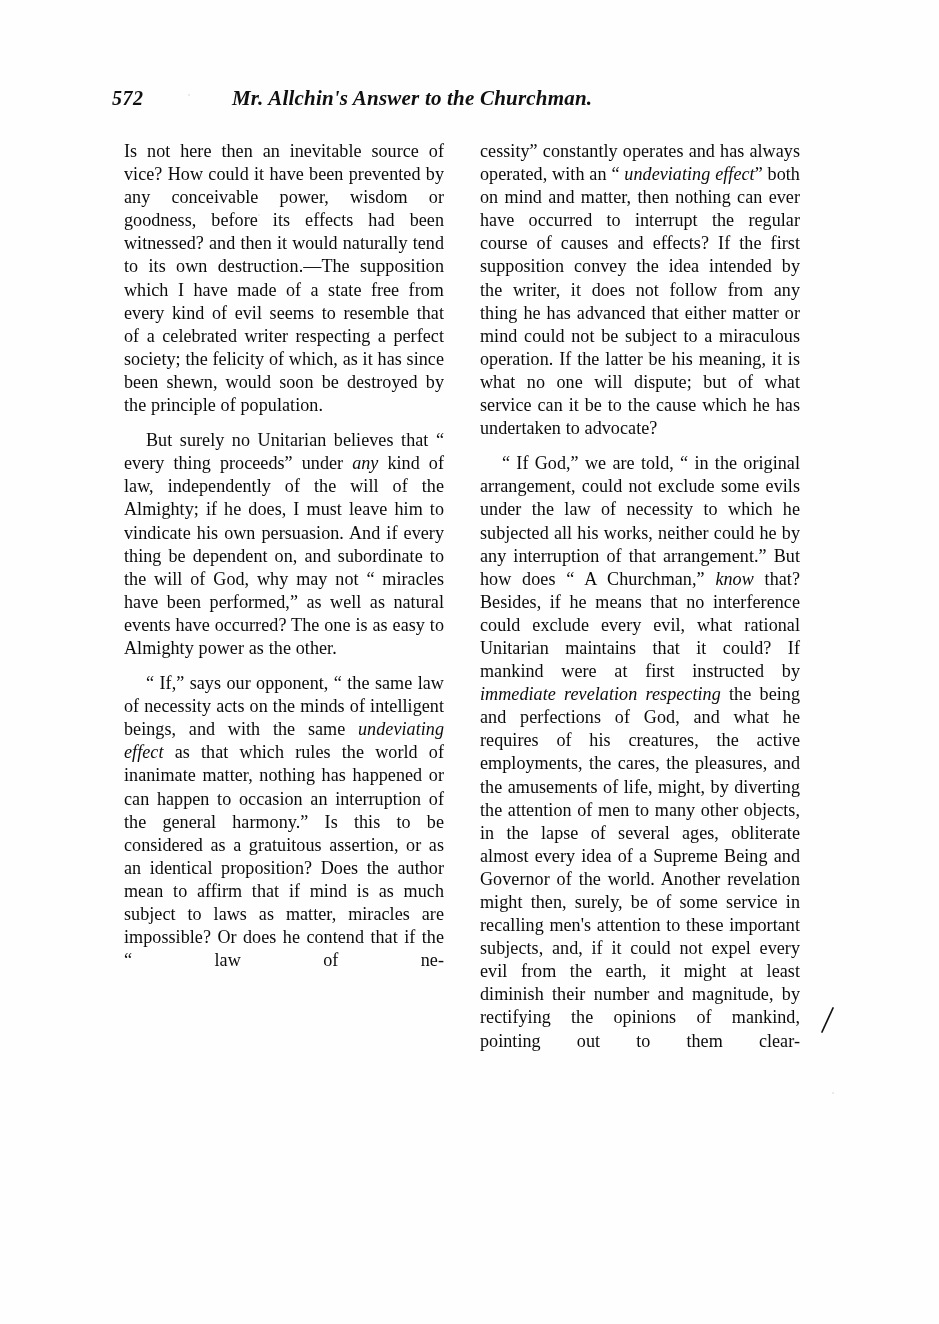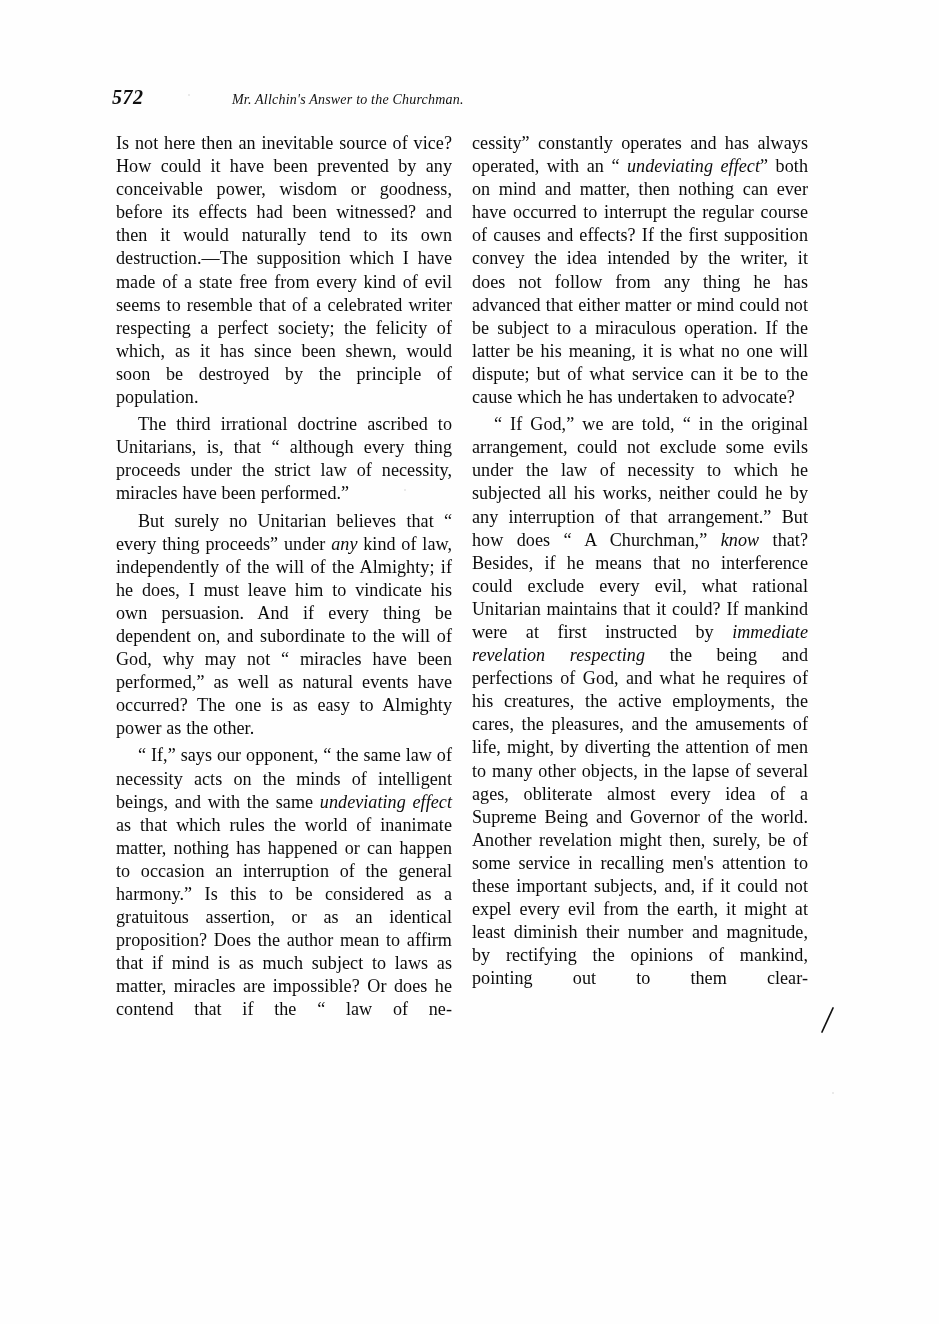--- a/index.html
+++ b/index.html
@@ -35,23 +35,23 @@
   .folio {
     font-size: 20px;
     font-style: italic;
     font-weight: 600;
     letter-spacing: 0.5px;
     color: #101010;
     width: 120px;
     flex: none;
   }
   .head-title {
-    font-size: 14px;
+    font-size: 21px;
     font-style: italic;
-    font-weight: 400;
+    font-weight: 700;
     letter-spacing: 0.2px;
     color: #101010;
     white-space: nowrap;
     text-align: right;
   }
 
   
   .columns {
     position: absolute;
     left: 112px;
@@ -60,21 +60,21 @@
     height: 1120px;
     display: flex;
     gap: 12px;
   }
   .col {
     width: 344px;
     flex: none;
   }
 
   .col p {
-    margin: 4px;
+    margin: 12px;
     font-size: 18.1px;
     line-height: 23.1px;
     text-align: justify;
     text-align-last: left;
     text-justify: inter-word;
     letter-spacing: 0.05px;
     word-spacing: 0.2px;
     color: #0b0b0b;
     -webkit-font-smoothing: none;
   }
@@ -123,23 +123,20 @@
   </div>
 
   <div class="columns">
 
     <div class="col">
 
       <p class="tight">
         <span>Is not here then an inevitable source of vice? How could it have been prevented by any conceivable power, wisdom or goodness, before its effects had been witnessed? and then it would naturally tend to its own destruction.—The supposition which I have made of a state free from every kind of evil seems to resemble that of a celebrated writer respecting a perfect society; the felicity of which, as it has since been shewn, would soon be destroyed by the principle of population.</span>
       </p>
 
-      <p class="indent">
-        <span>The third irrational doctrine ascribed to Unitarians, is, that “ although every thing proceeds under the strict law of necessity, miracles have been performed.”</span>
-      </p>
 
       <p class="indent">
         <span>But surely no Unitarian believes that “ every thing proceeds” under </span><em>any</em><span> kind of law, independently of the will of the Almighty; if he does, I must leave him to vindicate his own persuasion. And if every thing be dependent on, and subordinate to the will of God, why may not “ miracles have been performed,” as well as natural events have occurred? The one is as easy to Almighty power as the other.</span>
       </p>
 
       <p class="indent full-justify">
         <span>“ If,” says our opponent, “ the same law of necessity acts on the minds of intelligent beings, and with the same </span><em>undeviating effect</em><span> as that which rules the world of inanimate matter, nothing has happened or can happen to occasion an interruption of the general harmony.” Is this to be considered as a gratuitous assertion, or as an identical proposition? Does the author mean to affirm that if mind is as much subject to laws as matter, miracles are impossible? Or does he contend that if the “ law of ne-</span>
       </p>
 
     </div>

